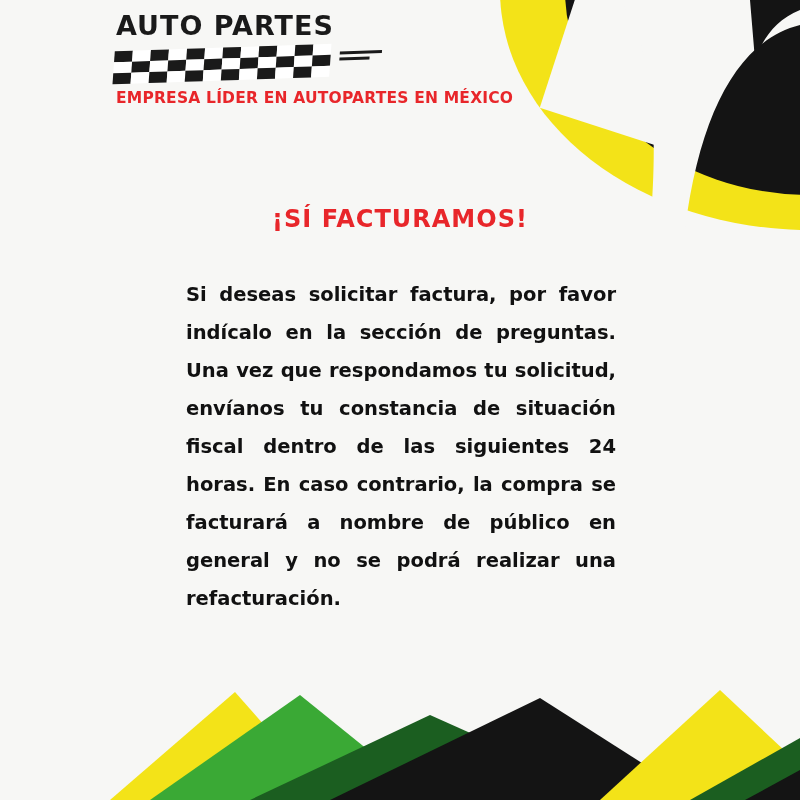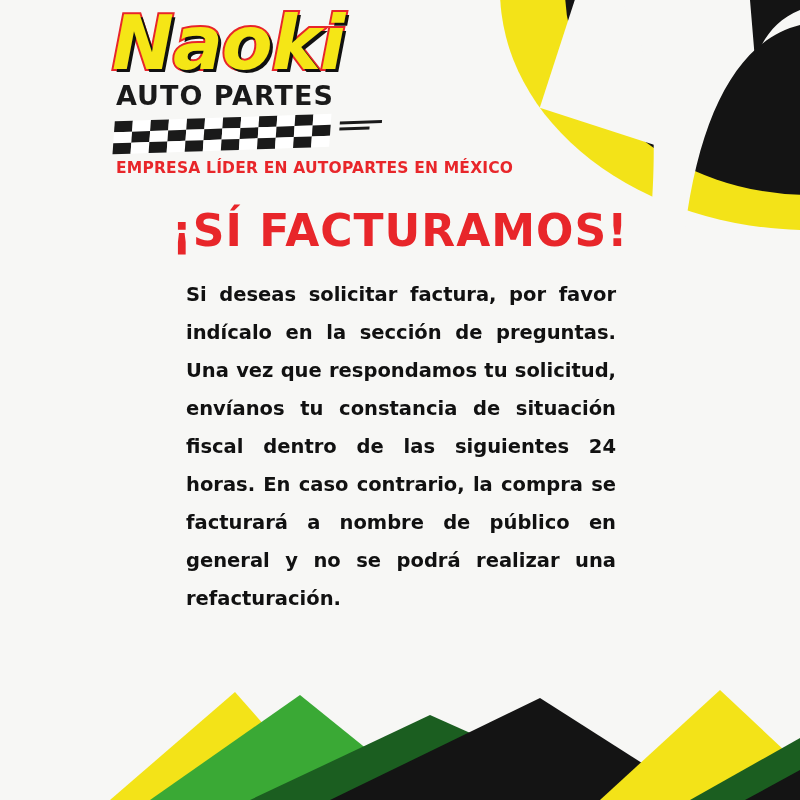--- a/index.html
+++ b/index.html
@@ -122,21 +122,21 @@
   }
 
   
   .headline {
     position: absolute;
     left: 0;
     top: 205px;
     width: 800px;
     text-align: center;
     font-family: "DejaVu Sans", sans-serif;
-    font-size: 44px;
+    font-size: 24px;
     font-weight: bold;
     color: #e8262a;
     letter-spacing: 1px;
     margin: 0;
   }
   .body-text {
     position: absolute;
     left: 186px;
     top: 276px;
     width: 430px;
@@ -158,21 +158,20 @@
   <div class="top-yellow-curve"></div>
   <div class="top-black-curve"></div>
   <div class="top-white-notch"></div>
 
   <svg class="shape" style="position:absolute;top:0;right:0;" width="300" height="230" viewBox="0 0 300 230">
     <path d="M120 0 L300 0 L300 25 C 240 40 200 110 185 230 L 150 230 C 160 110 150 45 120 0 Z" fill="#f7f7f5"></path>
     <path d="M 250 0 L300 0 L300 10 C 275 20 262 40 255 60 Z" fill="#141414"></path>
   </svg>
 
   <div class="logo-block">
-    <div class="logo-name">Naoki</div>
     <div class="logo-sub">AUTO PARTES</div>
 
     <div class="checker">
       <div class="checker-row">
         <div class="checker-cell" style="background:#1a1a1a"></div>
         <div class="checker-cell" style="background:#ffffff"></div>
         <div class="checker-cell" style="background:#1a1a1a"></div>
         <div class="checker-cell" style="background:#ffffff"></div>
         <div class="checker-cell" style="background:#1a1a1a"></div>
         <div class="checker-cell" style="background:#ffffff"></div>

